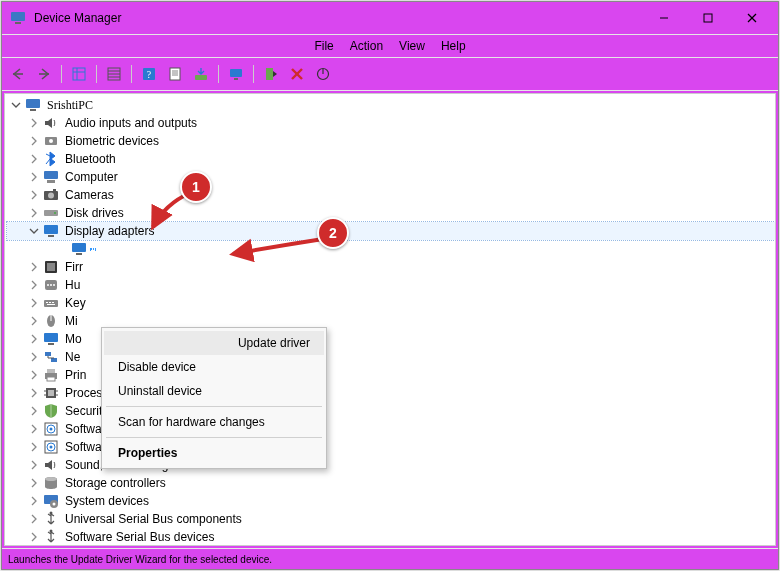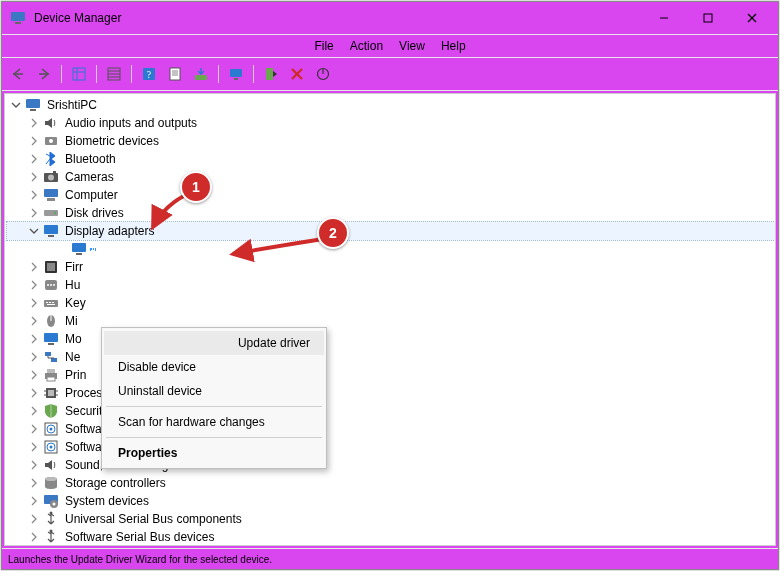--- a/index.html
+++ b/index.html
@@ -97,21 +97,21 @@
     display:flex; align-items:center; justify-content:center;
     margin-left: 0;
     color: #555;
   }
   .chevron.blank { visibility: hidden; }
   .node-icon {
     width: 16px; height: 16px; margin: 0 4px 0 2px;
     display:flex; align-items:center; justify-content:center;
   }
   .node-label { padding: 0 2px; }
-  .indent-0 { padding-left: 2px; }
+  .indent-0 { padding-left: 2px; font-family: Liberation Serif, serif; }
   .indent-1 { padding-left: 20px; }
   .indent-2 { padding-left: 48px; }
   .row.selected .node-label {
     background: #cde8ff;
     outline: 1px dotted #3399ff;
   }
   .row-highlight {
     background: rgba(200,225,255,0.35);
     outline: 1px dotted rgba(80,140,210,0.6);
   }
@@ -345,40 +345,40 @@
           <span class="node-label">Bluetooth</span>
         </div>
         <div class="row indent-1">
           <span class="chevron">
             <svg width="10" height="10" viewBox="0 0 10 10">
               <path d="M3 1l4 4-4 4" fill="none" stroke="#888" stroke-width="1.3"></path>
             </svg>
           </span>
           <span class="node-icon">
             <svg width="16" height="16" viewBox="0 0 16 16">
+              <rect x="1" y="2" width="14" height="8" fill="#3b78c4" rx="1"></rect>
+              <rect x="4" y="11" width="8" height="3" fill="#888"></rect>
+            </svg>
+          </span>
+          <span class="node-label">Computer</span>
+        </div>
+        <div class="row indent-1">
+          <span class="chevron">
+            <svg width="10" height="10" viewBox="0 0 10 10">
+              <path d="M3 1l4 4-4 4" fill="none" stroke="#888" stroke-width="1.3"></path>
+            </svg>
+          </span>
+          <span class="node-icon">
+            <svg width="16" height="16" viewBox="0 0 16 16">
               <rect x="1" y="4" width="14" height="9" fill="#555" rx="1"></rect>
               <circle cx="8" cy="8.5" r="3" fill="#bbb"></circle>
               <rect x="10" y="2" width="3" height="2" fill="#555"></rect>
             </svg>
           </span>
           <span class="node-label">Cameras</span>
-        </div>
-        <div class="row indent-1">
-          <span class="chevron">
-            <svg width="10" height="10" viewBox="0 0 10 10">
-              <path d="M3 1l4 4-4 4" fill="none" stroke="#888" stroke-width="1.3"></path>
-            </svg>
-          </span>
-          <span class="node-icon">
-            <svg width="16" height="16" viewBox="0 0 16 16">
-              <rect x="1" y="2" width="14" height="8" fill="#3b78c4" rx="1"></rect>
-              <rect x="4" y="11" width="8" height="3" fill="#888"></rect>
-            </svg>
-          </span>
-          <span class="node-label">Computer</span>
         </div>
         <div class="row indent-1">
           <span class="chevron">
             <svg width="10" height="10" viewBox="0 0 10 10">
               <path d="M3 1l4 4-4 4" fill="none" stroke="#888" stroke-width="1.3"></path>
             </svg>
           </span>
           <span class="node-icon">
             <svg width="16" height="16" viewBox="0 0 16 16">
               <rect x="1" y="5" width="14" height="6" fill="#999" rx="1"></rect>

